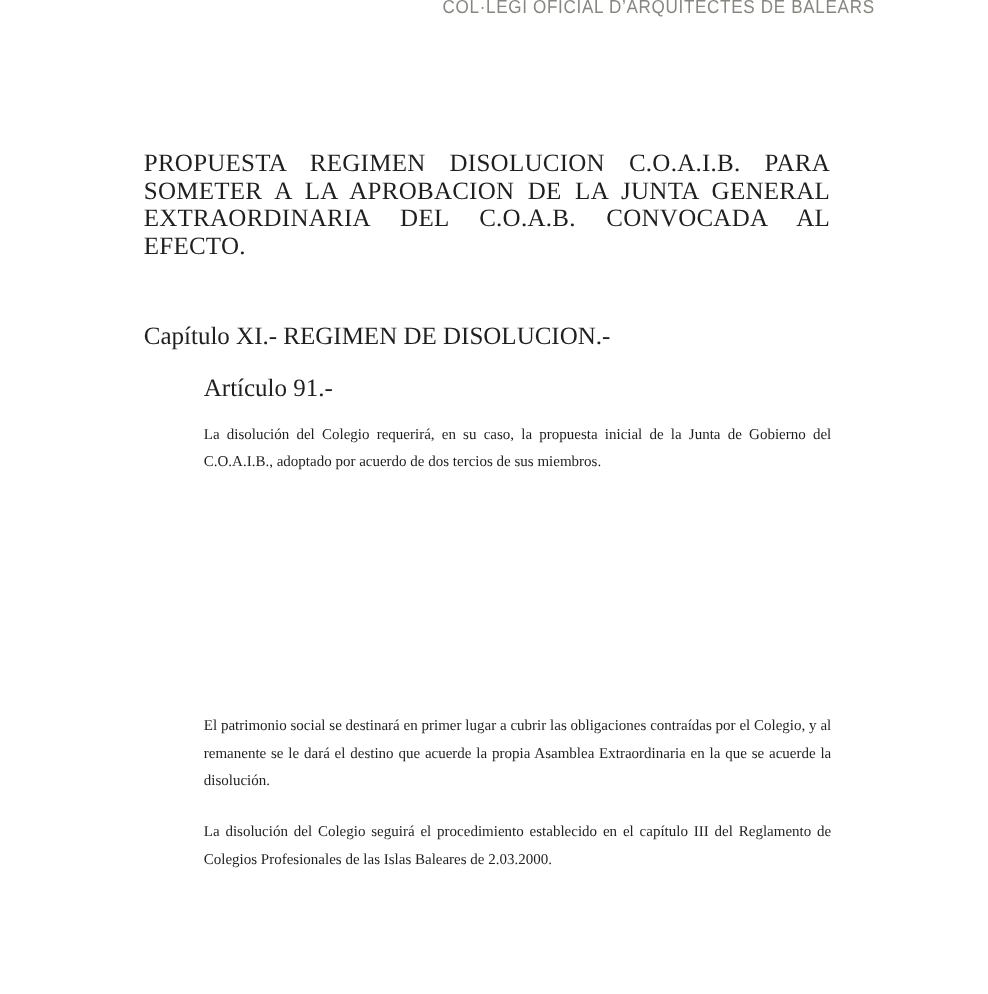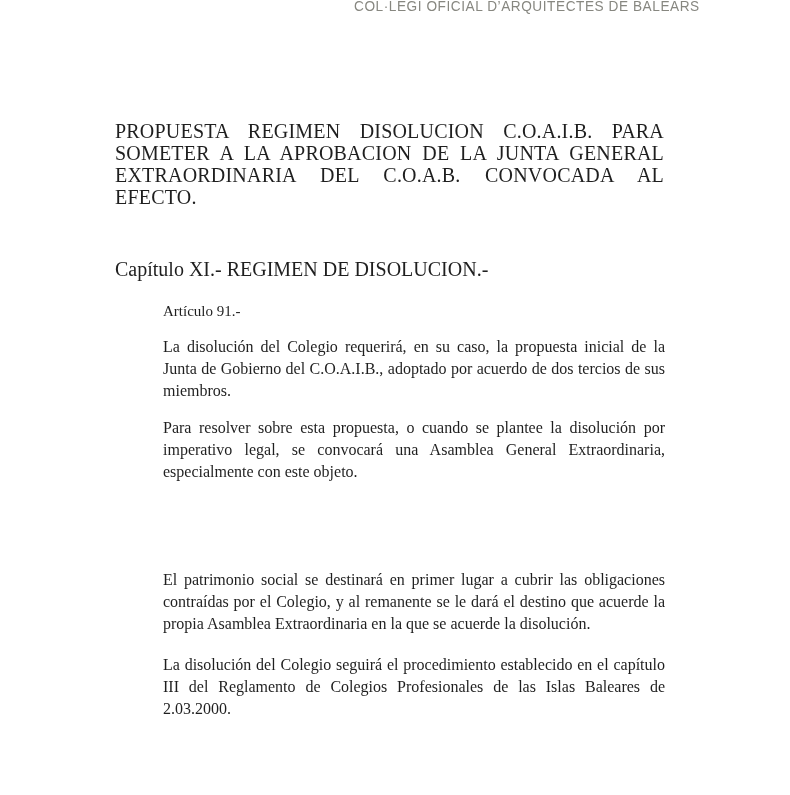--- a/index.html
+++ b/index.html
@@ -48,29 +48,29 @@
     top: 259px;
     left: 115px;
     font-size: 20px;
     line-height: 20px;
     white-space: nowrap;
   }
   .article-heading {
     position: absolute;
     top: 301px;
     left: 163px;
-    font-size: 15px;
+    font-size: 20px;
     line-height: 20px;
     white-space: nowrap;
   }
   .body-par {
     position: absolute;
     left: 163px;
     width: 502px;
-    font-size: 16px;
+    font-size: 12px;
     line-height: 22px;
     text-align: justify;
     text-align-last: left;
   }
   .p1 { top: 336px; }
   .p2 { top: 417px; }
   .p3 { top: 495px; }
   .p4 { top: 569px; }
   .p5 { top: 654px; }
 </style>
@@ -82,20 +82,19 @@
   <div class="letterhead">COL·LEGI OFICIAL D’ARQUITECTES DE BALEARS</div>
 
   <div class="doc-title">PROPUESTA REGIMEN DISOLUCION C.O.A.I.B. PARA SOMETER A LA APROBACION DE LA JUNTA GENERAL EXTRAORDINARIA DEL C.O.A.B. CONVOCADA AL EFECTO.</div>
 
   <div class="chapter-heading">Capítulo XI.- REGIMEN DE DISOLUCION.-</div>
 
   <div class="article-heading">Artículo 91.-</div>
 
   <div class="body-par p1">La disolución del Colegio requerirá, en su caso, la propuesta inicial de la Junta de Gobierno del C.O.A.I.B., adoptado por acuerdo de dos tercios de sus miembros.</div>
 
-  <div class="body-par p2">Para resolver sobre esta propuesta, o cuando se plantee la disolución por imperativo legal, se convocará una Asamblea General Extraordinaria, especialmente con este objeto.</div>
 
 
   <div class="body-par p4">El patrimonio social se destinará en primer lugar a cubrir las obligaciones contraídas por el Colegio, y al remanente se le dará el destino que acuerde la propia Asamblea Extraordinaria en la que se acuerde la disolución.</div>
 
   <div class="body-par p5">La disolución del Colegio seguirá el procedimiento establecido en el capítulo III del Reglamento de Colegios Profesionales de las Islas Baleares de 2.03.2000.</div>
 
 </div>
 
 </body></html>

